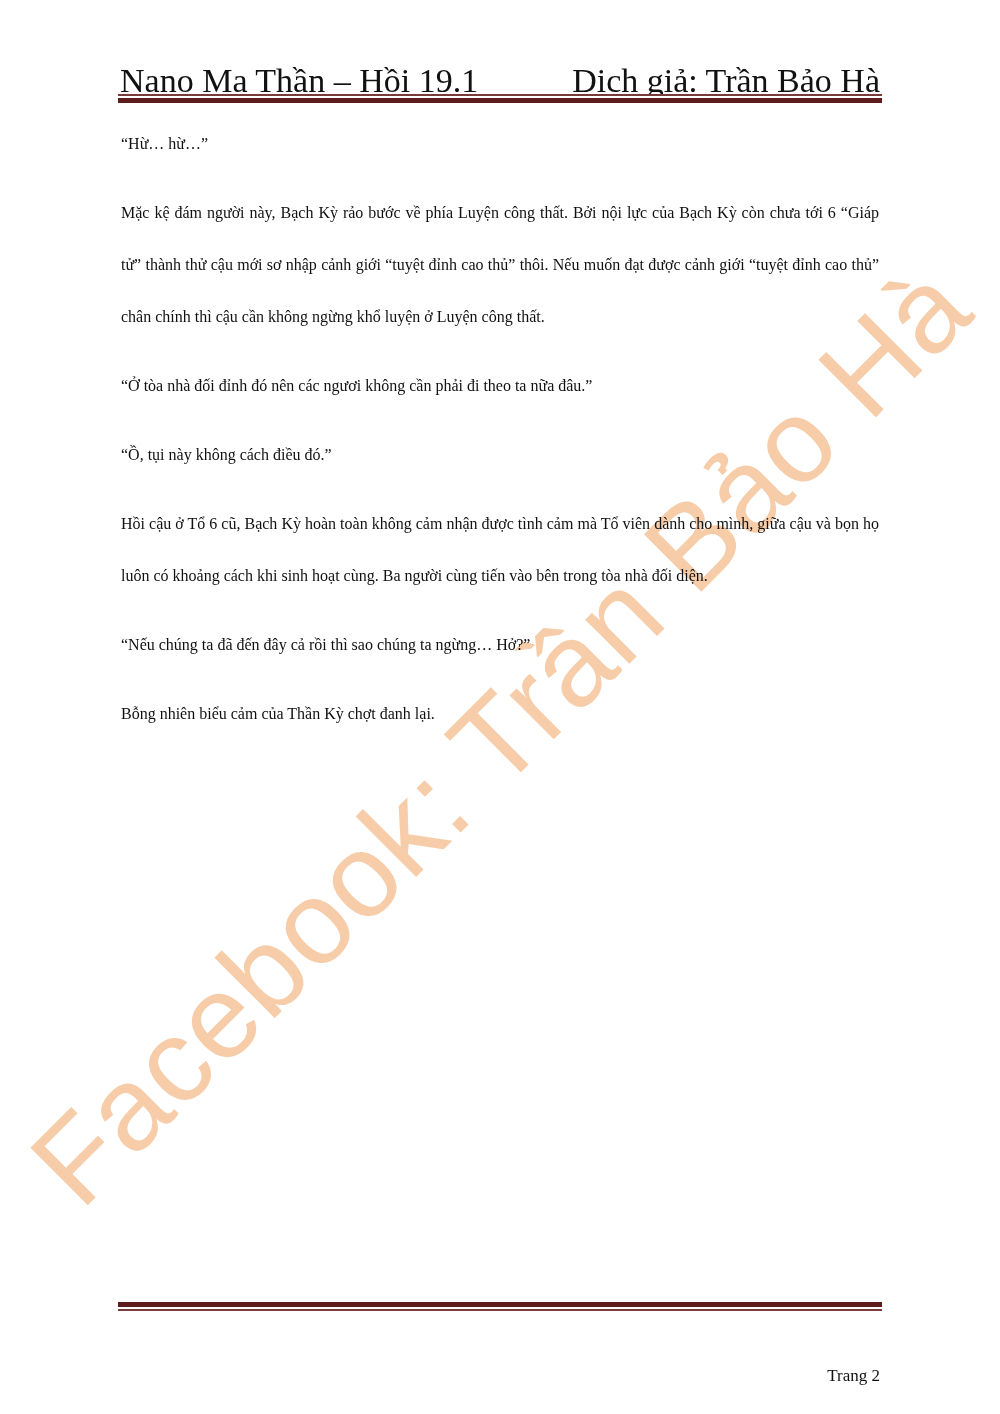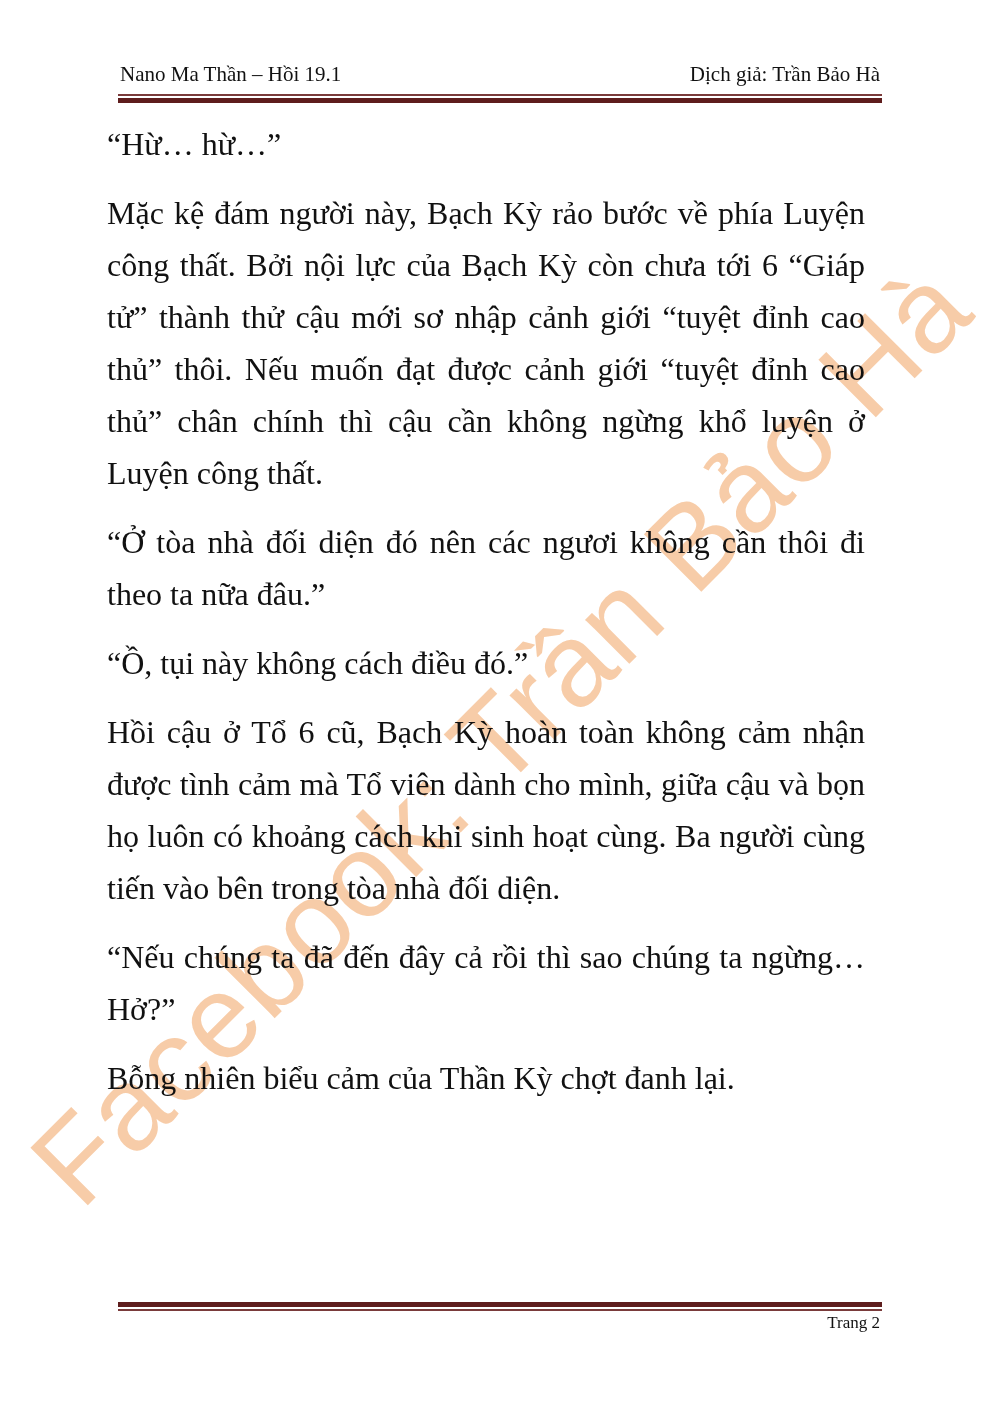--- a/index.html
+++ b/index.html
@@ -33,53 +33,53 @@
     z-index: 0;
     pointer-events: none;
     letter-spacing: 1px;
   }
   .header {
     position: absolute;
     left: 120px;
     top: 58px;
     width: 760px;
     height: 40px;
-    font-size: 21px;
+    font-size: 34px;
     z-index: 2;
   }
   .header .left { position: absolute; left: 0; top: 4px; }
   .header .right { position: absolute; right: 0; top: 4px; text-align: right; }
   .rule {
     position: absolute;
     left: 118px;
     width: 764px;
     z-index: 2;
   }
   .rule .thin { height: 2px; background: #7a3b3b; }
   .rule .gap { height: 2px; background: #ffffff; }
   .rule .thick { height: 5px; background: #5e1d1d; }
   .rule-top { top: 94px; }
   .rule-bottom { top: 1302px; }
   .content {
     position: absolute;
-    left: 107px;
+    left: 121px;
     top: 118px;
     width: 758px;
     z-index: 2;
-    font-size: 32px;
+    font-size: 16px;
     line-height: 52px;
   }
   .content p {
     margin: 0 0 17px 0;
     text-align: justify;
   }
   .footer {
     position: absolute;
     right: 120px;
-    top: 1313px;
+    top: 1366px;
     font-size: 17px;
     z-index: 2;
   }
 </style>
 </head>
 <body>
 
 <div class="page">
 
   <div class="watermark">Facebook: Trần Bảo Hà</div>
@@ -91,21 +91,21 @@
 
   <div class="rule rule-top">
     <div class="thin"></div>
     <div class="gap"></div>
     <div class="thick"></div>
   </div>
 
   <div class="content">
     <p>“Hừ… hừ…”</p>
     <p>Mặc kệ đám người này, Bạch Kỳ rảo bước về phía Luyện công thất. Bởi nội lực của Bạch Kỳ còn chưa tới 6 “Giáp tử” thành thử cậu mới sơ nhập cảnh giới “tuyệt đỉnh cao thủ” thôi. Nếu muốn đạt được cảnh giới “tuyệt đỉnh cao thủ” chân chính thì cậu cần không ngừng khổ luyện ở Luyện công thất.</p>
-    <p>“Ở tòa nhà đối diện đó nên các ngươi không cần thôi đi theo ta nữa đâu.”</p>
+    <p>“Ở tòa nhà đối đỉnh đó nên các ngươi không cần phải đi theo ta nữa đâu.”</p>
     <p>“Ồ, tụi này không cách điều đó.”</p>
     <p>Hồi cậu ở Tổ 6 cũ, Bạch Kỳ hoàn toàn không cảm nhận được tình cảm mà Tổ viên dành cho mình, giữa cậu và bọn họ luôn có khoảng cách khi sinh hoạt cùng. Ba người cùng tiến vào bên trong tòa nhà đối diện.</p>
     <p>“Nếu chúng ta đã đến đây cả rồi thì sao chúng ta ngừng… Hở?”</p>
     <p>Bỗng nhiên biểu cảm của Thần Kỳ chợt đanh lại.</p>
   </div>
 
   <div class="rule rule-bottom">
     <div class="thick"></div>
     <div class="gap"></div>
     <div class="thin"></div>

